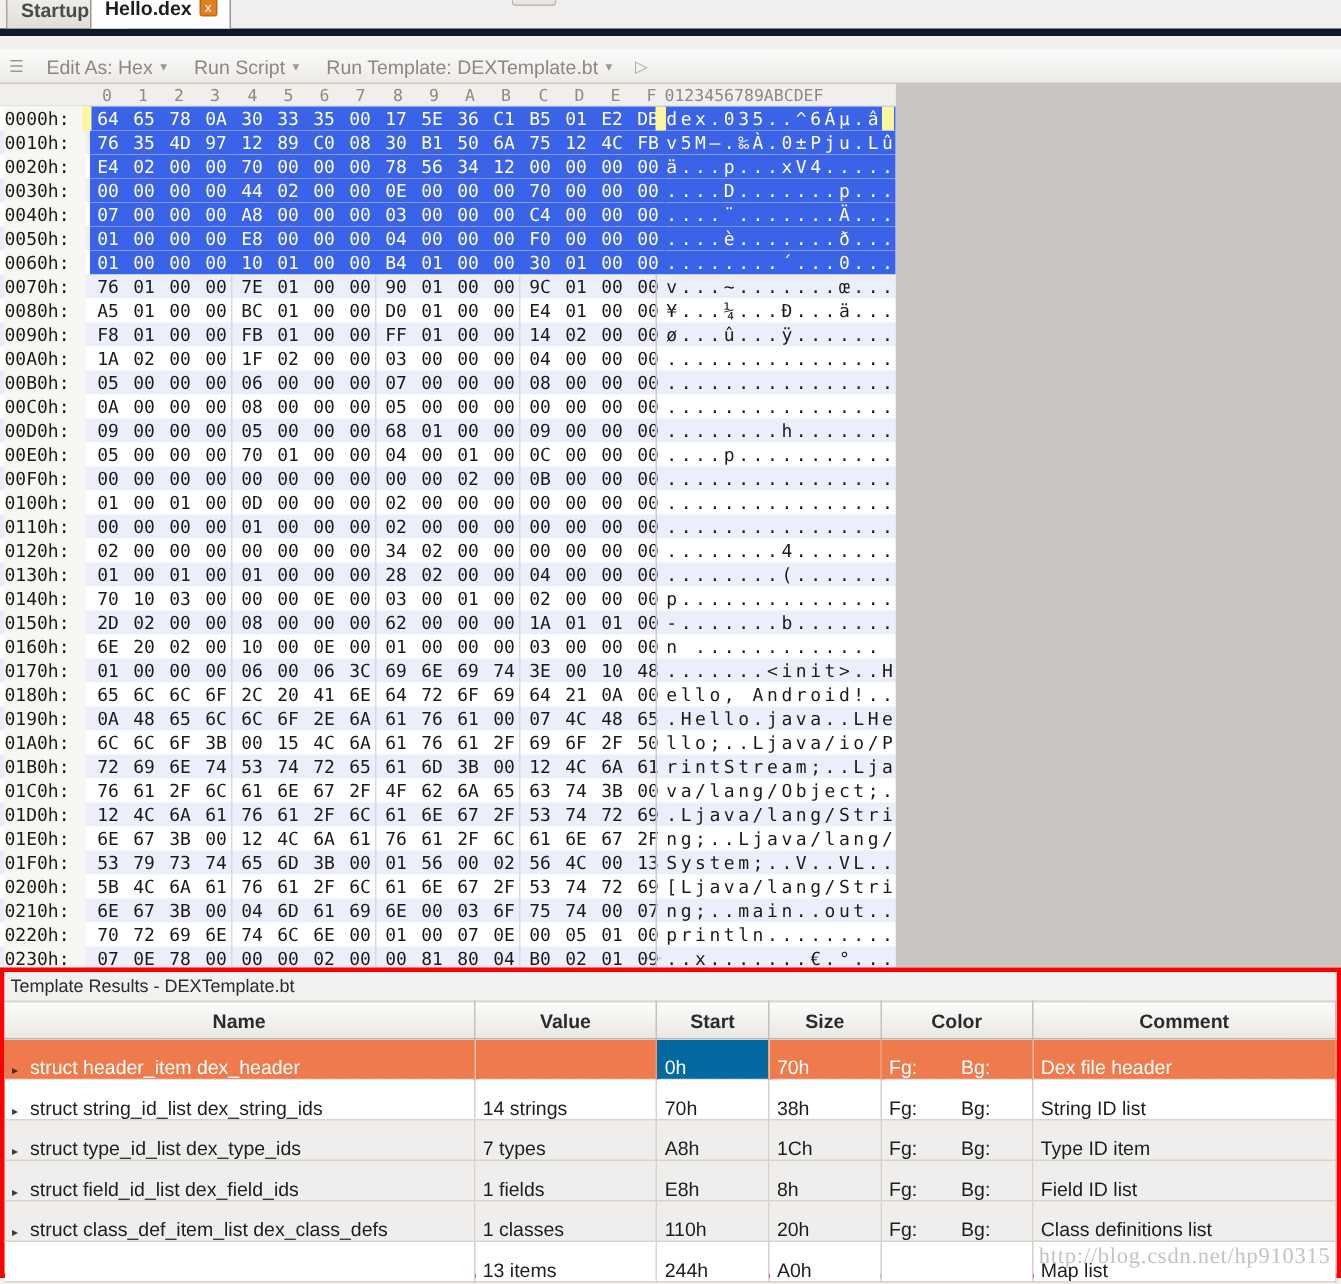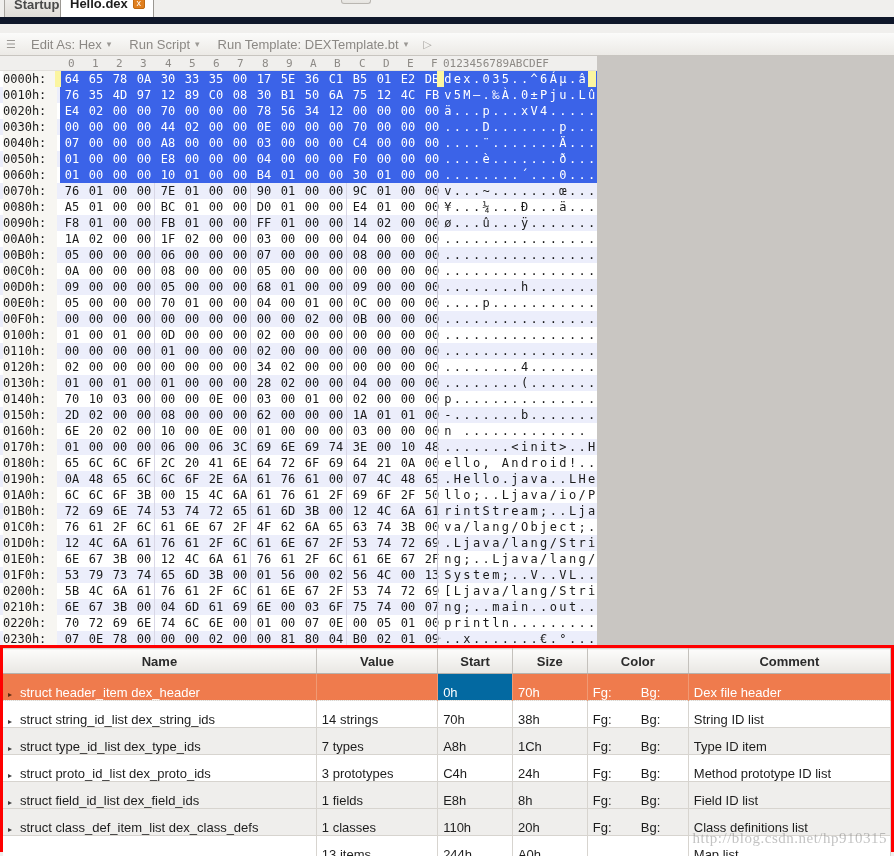--- a/index.html
+++ b/index.html
@@ -20,21 +20,21 @@
   .ghost-button {
     position: absolute; left: 341px; top: -8px; width: 30px; height: 12px;
     border: 1px solid #b9b6b1; border-top: none;
     background: linear-gradient(#f6f5f3, #e6e4e0);
     border-radius: 0 0 3px 3px;
   }
 
   
   .tabbar {
     position: absolute; left: 0; top: 0; width: 894px; height: 24px;
-    border-bottom: 7px solid #0f172a;
+    border-bottom: 5px solid #0f172a;
   }
   .tab {
     position: absolute; bottom: 0; height: 26px;
     display: flex; align-items: center; gap: 5px;
     padding: 0 8px 0 9px;
     font-size: 13px; font-weight: bold; color: #3a3a3a;
     border: 1px solid #a8a5a0; border-bottom: none;
     border-radius: 4px 4px 0 0;
     background: linear-gradient(#f3f2f0, #e0ddd8);
   }
@@ -244,20 +244,21 @@
           <div class="hexrow odd"><span class="addr">0230h:</span><span class="hexcells"><span class="hb">07</span><span class="hb">0E</span><span class="hb">78</span><span class="hb">00</span><span class="hb">00</span><span class="hb">00</span><span class="hb">02</span><span class="hb">00</span><span class="hb">00</span><span class="hb">81</span><span class="hb">80</span><span class="hb">04</span><span class="hb">B0</span><span class="hb">02</span><span class="hb">01</span><span class="hb">09</span></span><span class="ascii"><span class="ac">.</span><span class="ac">.</span><span class="ac">x</span><span class="ac">.</span><span class="ac">.</span><span class="ac">.</span><span class="ac">.</span><span class="ac">.</span><span class="ac">.</span><span class="ac">.</span><span class="ac">€</span><span class="ac">.</span><span class="ac">°</span><span class="ac">.</span><span class="ac">.</span><span class="ac">.</span></span><span class="hex-sep" style="left: 154px;"></span><span class="hex-sep" style="left: 250px;"></span><span class="hex-sep" style="left: 346px;"></span><span class="hex-divider"></span></div>
           <div style="position: absolute; left: 55px; top: 0px; width: 6px; height: 16px; background: rgb(251, 245, 160);"></div>
           <div style="position: absolute; left: 437px; top: 0px; width: 7px; height: 16px; background: rgb(251, 245, 160);"></div>
           <div style="position: absolute; left: 588px; top: 0px; width: 8px; height: 16px; background: rgb(251, 245, 160);"></div>
         </div>
     </div>
     <div class="hex-watermark">…</div>
   </div>
 
   <div class="results">
+    <div class="results-title">Template Results - DEXTemplate.bt</div>
     <table class="rtable">
       <colgroup>
         <col style="width:310px">
           <col style="width:120px">
           <col style="width:74px">
         <col style="width:74px">
           <col style="width:100px">
           <col style="width:200px">
       </colgroup>
       <thead>
@@ -288,28 +289,20 @@
             <td>String ID list</td>
           </tr>
           <tr class="alt">
             <td><span class="twisty">▸</span><span>struct type_id_list dex_type_ids</span></td>
             <td>7 types</td>
             <td>A8h</td>
             <td>1Ch</td>
             <td><span class="color-fg">Fg:</span><span>Bg:</span></td>
             <td>Type ID item</td>
           </tr>
-          <tr class="plain">
-            <td><span class="twisty">▸</span><span>struct proto_id_list dex_proto_ids</span></td>
-            <td>3 prototypes</td>
-            <td>C4h</td>
-            <td>24h</td>
-            <td><span class="color-fg">Fg:</span><span>Bg:</span></td>
-            <td>Method prototype ID list</td>
-          </tr>
           <tr class="alt">
             <td><span class="twisty">▸</span><span>struct field_id_list dex_field_ids</span></td>
             <td>1 fields</td>
             <td>E8h</td>
             <td>8h</td>
             <td><span class="color-fg">Fg:</span><span>Bg:</span></td>
             <td>Field ID list</td>
           </tr>
           <tr class="alt">
             <td><span class="twisty">▸</span><span>struct class_def_item_list dex_class_defs</span></td>

